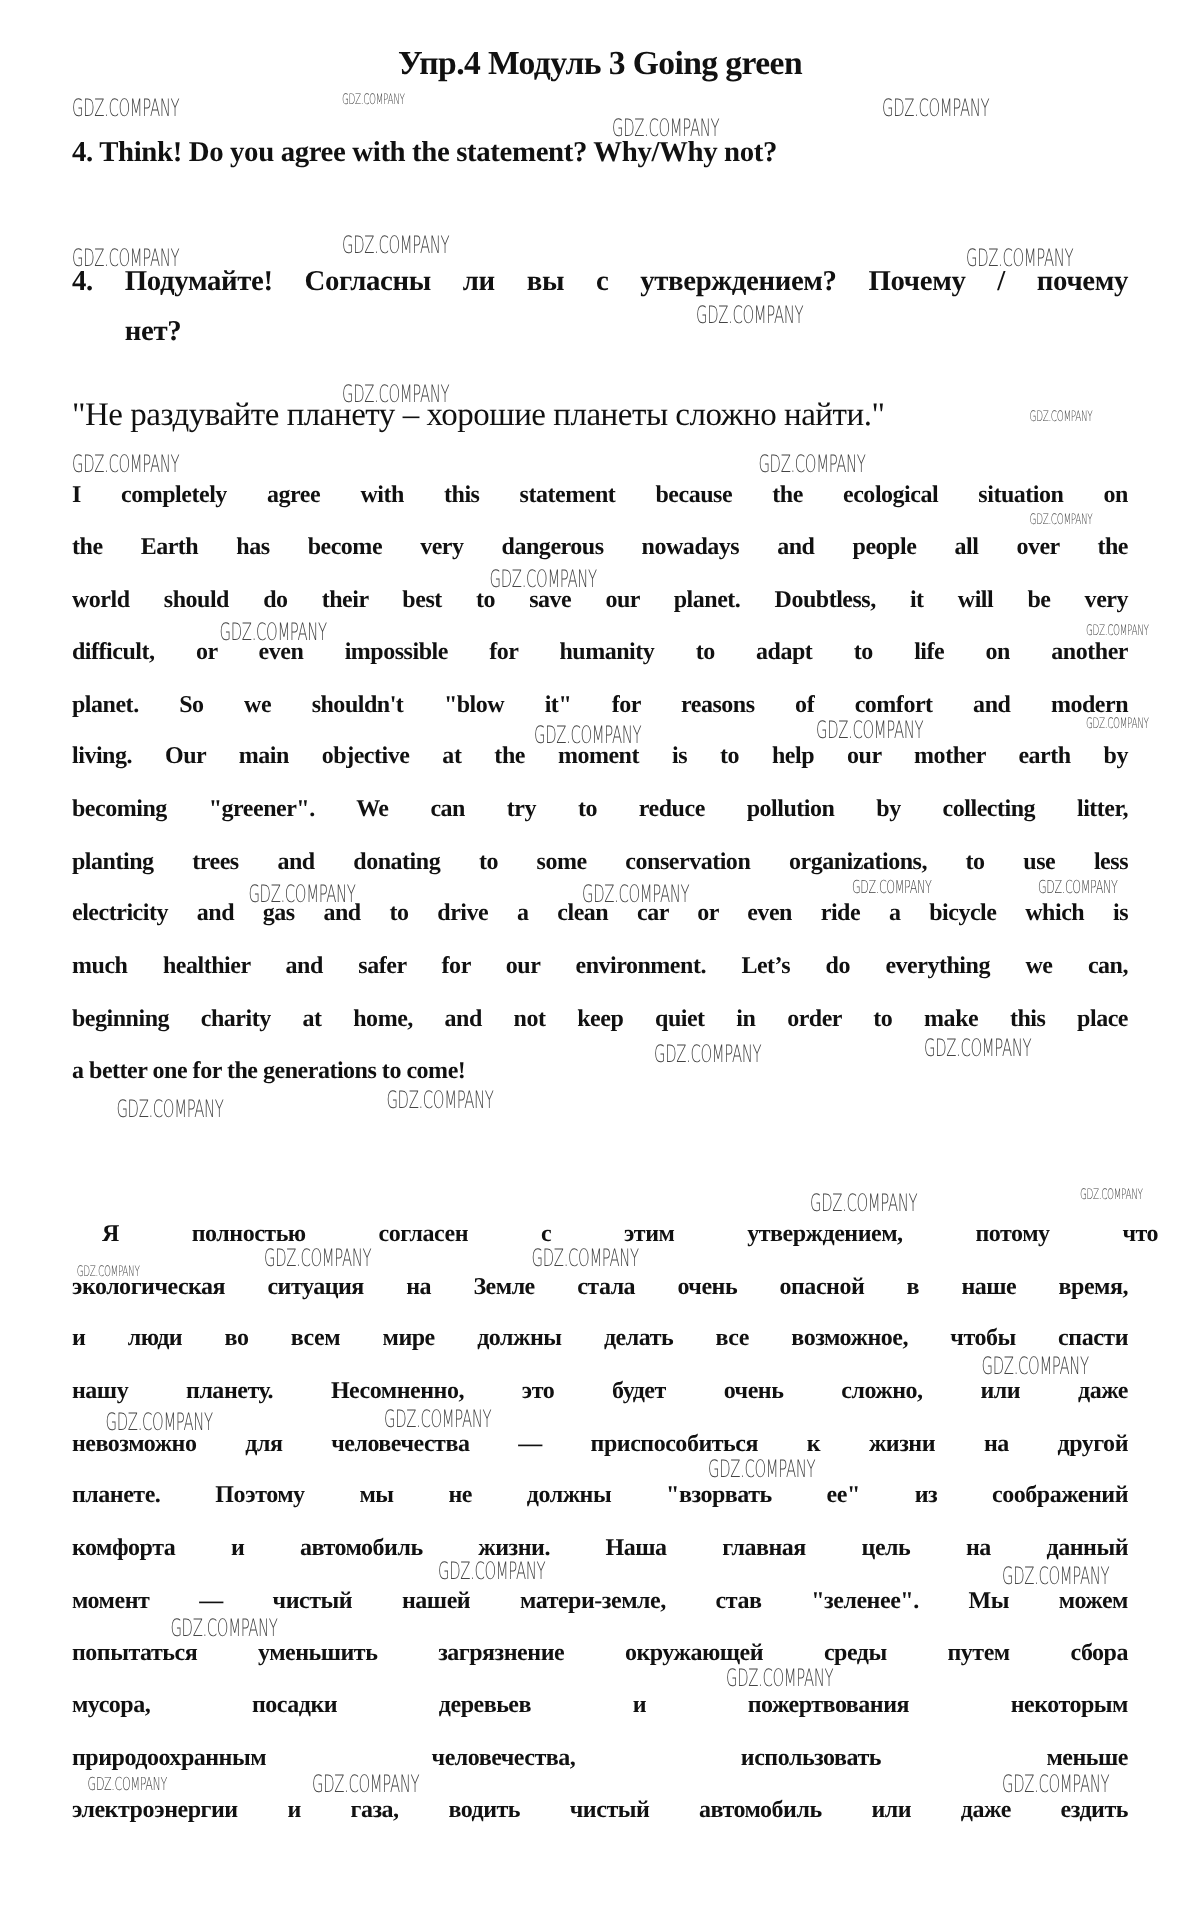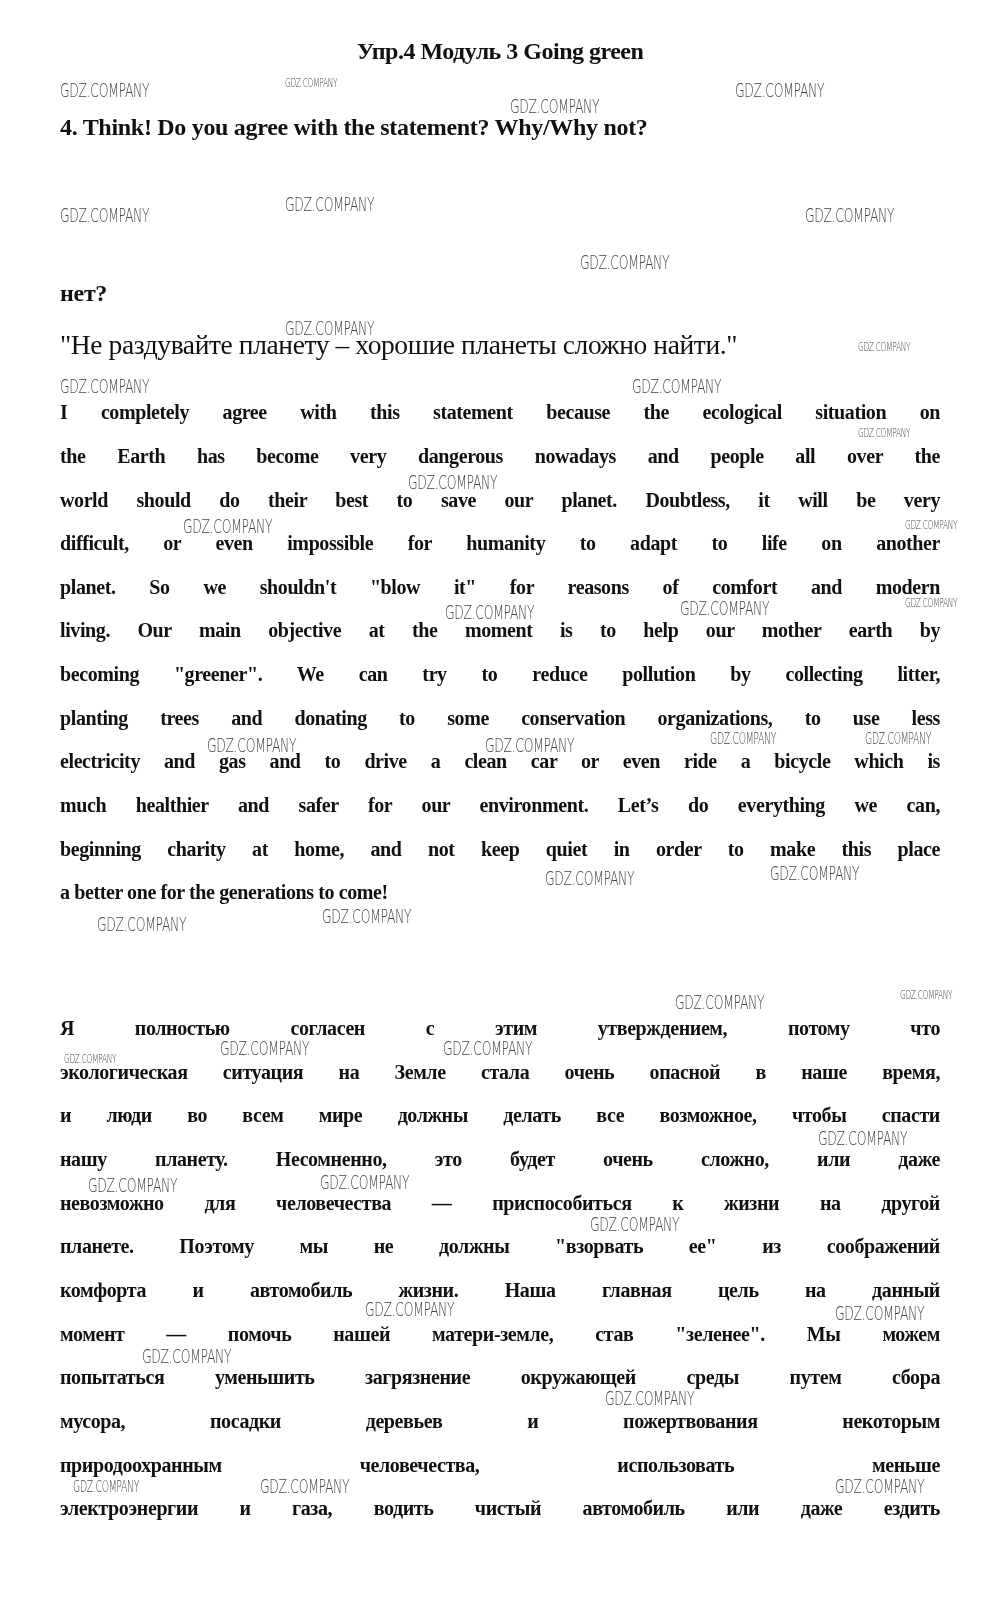--- a/index.html
+++ b/index.html
@@ -1,20 +1,20 @@
 <!DOCTYPE html>
 <html><head>
 <meta charset="utf-8">
 <style>
   html, body { margin: 0; padding: 0; background: #ffffff; }
   body { width: 1000px; height: 1608px; position: relative; overflow: hidden;
          font-family: "Liberation Serif", "DejaVu Serif", serif; color: #111; }
   .page { position: absolute; left: 0; top: 0; width: 1000px; height: 1608px; }
   .title { position: absolute; left: 0; width: 1000px; top: 38px; text-align: center;
-           font-weight: bold; font-size: 24px; letter-spacing: -0.5px; }
+           font-weight: bold; font-size: 28px; letter-spacing: -0.5px; }
   .heading { position: absolute; left: 60px; width: 880px; font-weight: bold;
              font-size: 24px; letter-spacing: -0.3px; white-space: nowrap; }
   .line { position: absolute; left: 60px; width: 880px; font-size: 20px;
           line-height: 32px; white-space: nowrap; text-align: justify;
           text-align-last: justify; letter-spacing: -0.4px; font-weight: bold; }
   .line.last { text-align-last: left; }
   .quote { position: absolute; left: 60px; font-size: 27.5px; white-space: nowrap;
            letter-spacing: -0.4px; }
   .wm { position: absolute; font-family: "DejaVu Sans", sans-serif; color: #444;
         font-size: 20px; transform: scaleX(0.62); transform-origin: left top;
@@ -24,48 +24,49 @@
 </style>
 </head>
 <body>
 
 <div class="page">
 
   <div class="title">Упр.4 Модуль 3 Going green</div>
 
   <div class="heading" style="top:114px;">4. Think! Do you agree with the statement? Why/Why not?</div>
 
-  <div class="heading" style="top:280px;">нет?</div>
+  <div class="heading" style="top:222px; width:880px; text-align:justify; text-align-last:justify;">4. Подумайте! Согласны ли вы с утверждением? Почему / почему</div>
+  <div class="heading" style="top:263px;margin-left:44px;">нет?</div>
 
   <div class="quote" style="top:329px;">"Не раздувайте планету – хорошие планеты сложно найти."</div>
 
   <div>
     <div class="line" style="top:396px;">I completely agree with this statement because the ecological situation on</div>
     <div class="line" style="top:440px;">the Earth has become very dangerous nowadays and people all over the</div>
     <div class="line" style="top:484px;">world should do their best to save our planet. Doubtless, it will be very</div>
     <div class="line" style="top:527px;">difficult, or even impossible for humanity to adapt to life on another</div>
     <div class="line" style="top:571px;">planet. So we shouldn't "blow it" for reasons of comfort and modern</div>
     <div class="line" style="top:614px;">living. Our main objective at the moment is to help our mother earth by</div>
     <div class="line" style="top:658px;">becoming "greener". We can try to reduce pollution by collecting litter,</div>
     <div class="line" style="top:702px;">planting trees and donating to some conservation organizations, to use less</div>
     <div class="line" style="top:745px;">electricity and gas and to drive a clean car or even ride a bicycle which is</div>
     <div class="line" style="top:789px;">much healthier and safer for our environment. Let’s do everything we can,</div>
     <div class="line" style="top:833px;">beginning charity at home, and not keep quiet in order to make this place</div>
     <div class="line last" style="top:876px;">a better one for the generations to come!</div>
   </div>
 
   <div>
-    <div class="line" style="top:1012px;">Я полностью согласен с этим утверждением, потому что</div>
+    <div class="line" style="top:1012px;margin-left:25px;">Я полностью согласен с этим утверждением, потому что</div>
     <div class="line" style="top:1056px;">экологическая ситуация на Земле стала очень опасной в наше время,</div>
     <div class="line" style="top:1099px;">и люди во всем мире должны делать все возможное, чтобы спасти</div>
     <div class="line" style="top:1143px;">нашу планету. Несомненно, это будет очень сложно, или даже</div>
     <div class="line" style="top:1187px;">невозможно для человечества — приспособиться к жизни на другой</div>
     <div class="line" style="top:1230px;">планете. Поэтому мы не должны "взорвать ее" из соображений</div>
     <div class="line" style="top:1274px;">комфорта и автомобиль жизни. Наша главная цель на данный</div>
-    <div class="line" style="top:1318px;">момент — помочь нашей матери-земле, став "зеленее". Мы можем</div>
+    <div class="line" style="top:1318px;">момент — чистый нашей матери-земле, став "зеленее". Мы можем</div>
     <div class="line" style="top:1361px;">попытаться уменьшить загрязнение окружающей среды путем сбора</div>
     <div class="line" style="top:1405px;">мусора, посадки деревьев и пожертвования некоторым</div>
     <div class="line" style="top:1449px;">природоохранным человечества, использовать меньше</div>
     <div class="line" style="top:1492px;">электроэнергии и газа, водить чистый автомобиль или даже ездить</div>
   </div>
 
   <div>
     <span class="wm" style="left:60px;top:78px;">GDZ.COMPANY</span>
     <span class="wm sm" style="left:285px;top:76px;">GDZ.COMPANY</span>
     <span class="wm" style="left:510px;top:94px;">GDZ.COMPANY</span>

